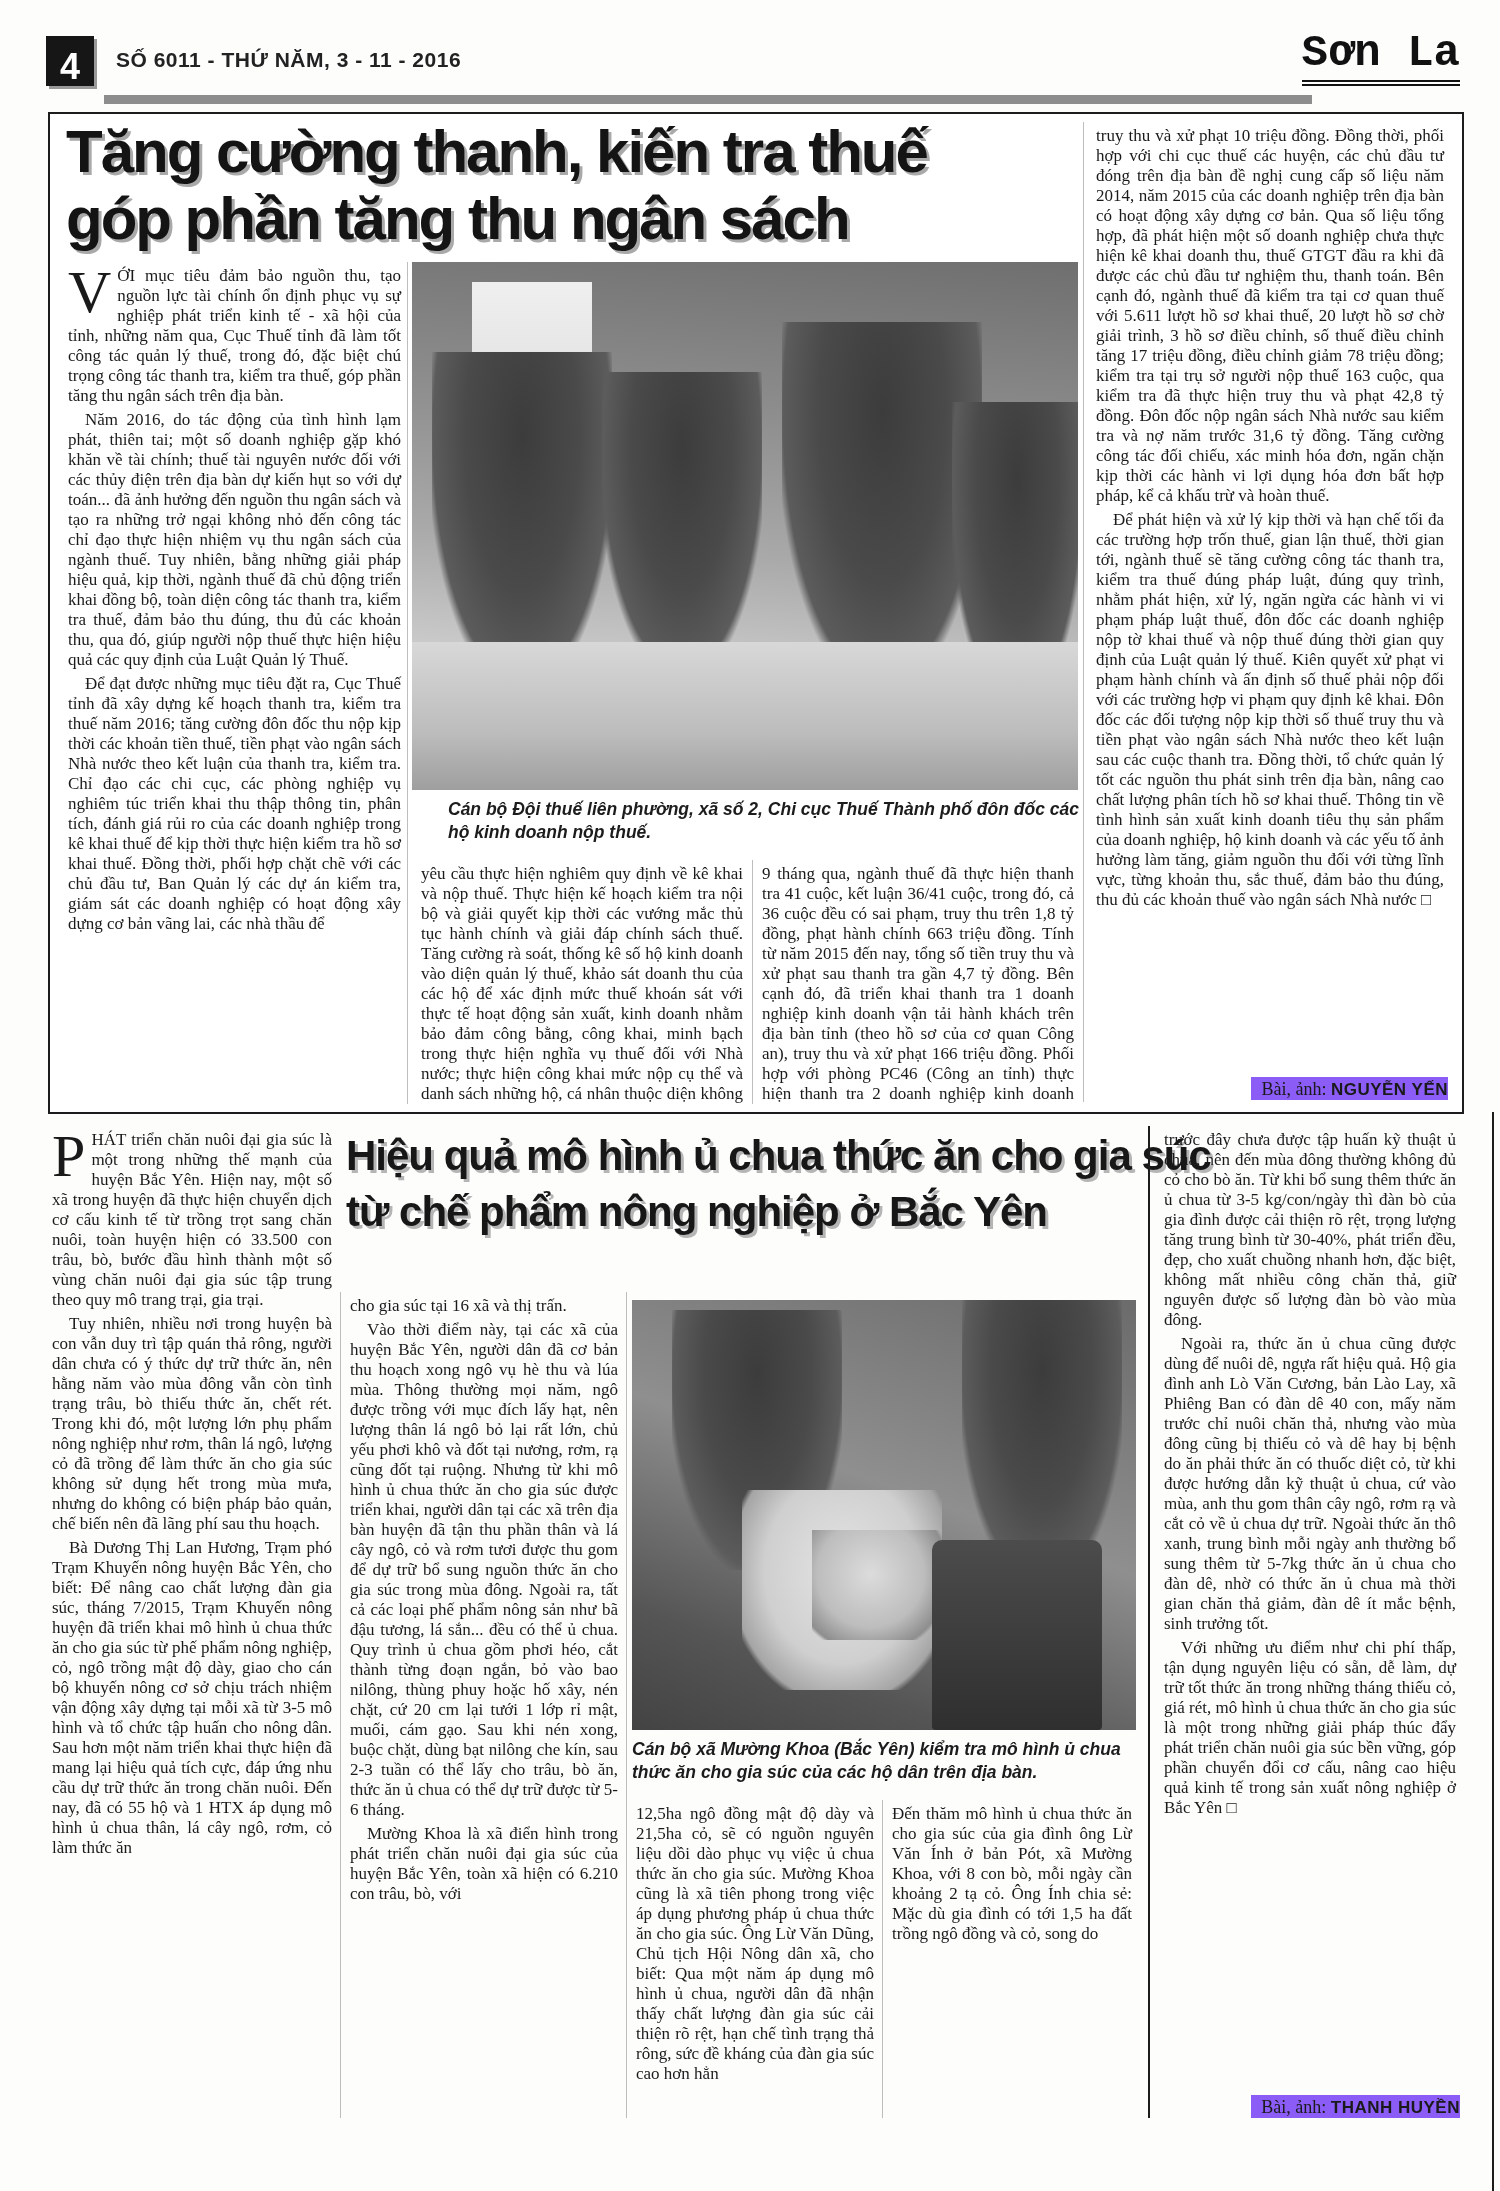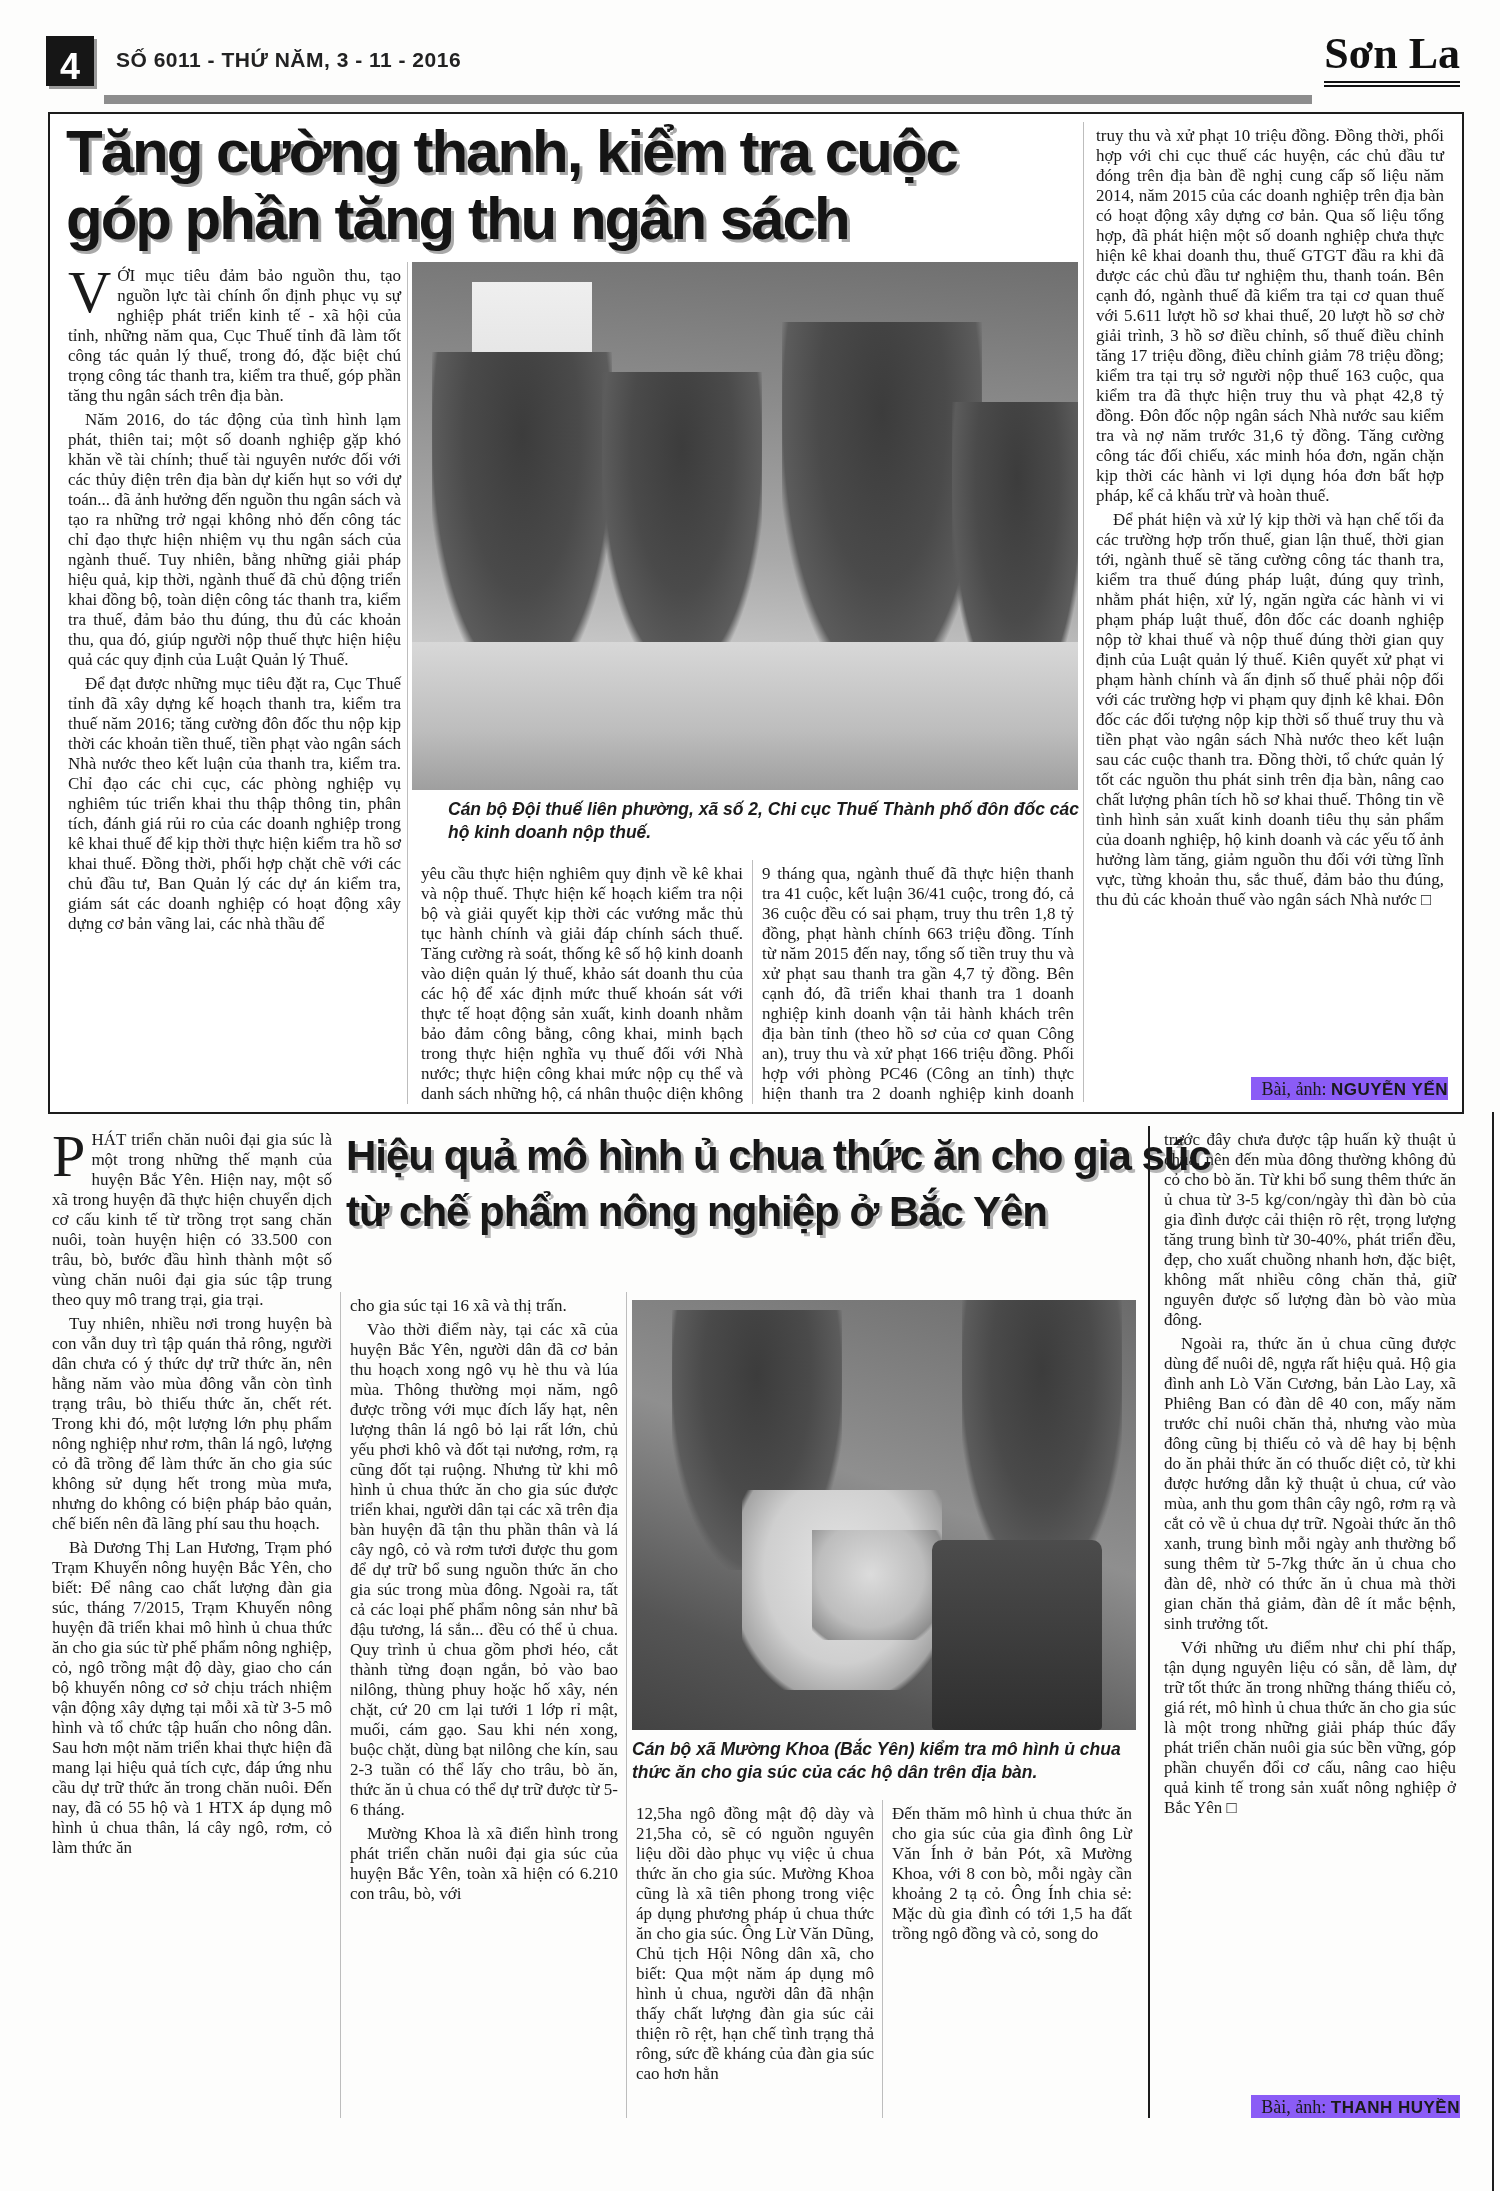--- a/index.html
+++ b/index.html
@@ -12,21 +12,21 @@
   .abs{position:absolute;}
   
   .pagenum-box{left:46px;top:36px;width:48px;height:50px;background:#161616;
     display:flex;align-items:flex-end;justify-content:center;
     box-shadow:3px 3px 0 #9a9a9a;}
   .pagenum-box span{color:#fff;font-family:"Liberation Sans","DejaVu Sans",sans-serif;
     font-weight:bold;font-size:36px;line-height:38px;}
   .issue{left:116px;top:48px;font-family:"Liberation Sans","DejaVu Sans",sans-serif;
     font-weight:bold;font-size:21px;letter-spacing:.5px;color:#222;}
   .gray-bar{left:104px;top:95px;width:1208px;height:9px;background:#8d8d8d;}
-  .masthead{right:40px;top:28px;font-family:Liberation Serif, serif;
+  .masthead{right:40px;top:28px;font-family:Liberation Mono, monospace;
     font-weight:bold;font-size:44px;color:#111;padding-bottom:2px;
     border-bottom:6px double #111;}
   
   .art1-box{left:48px;top:112px;width:1412px;height:998px;border:2px solid #1c1c1c;background:#fff;}
   .headline1{left:66px;top:118px;width:1010px;margin:0;
     font-family:"Liberation Sans","DejaVu Sans",sans-serif;
     font-weight:bold;color:#141414;font-size:60px;line-height:67px;
     letter-spacing:-2px;text-shadow:3px 3px 0 #a9a9a9;}
   .headline1 .hl-line{display:block;white-space:nowrap;}
   
@@ -83,21 +83,21 @@
   <div class="abs pagenum-box">
     <span>4</span>
   </div>
   <div class="abs issue">SỐ 6011 - THỨ NĂM, 3 - 11 - 2016</div>
   <div class="abs gray-bar"></div>
   <div class="abs masthead">Sơn La</div>
 
   <div class="abs art1-box"></div>
 
   <h1 class="abs headline1">
-    <span class="hl-line">Tăng cường thanh, kiểm tra cuộc</span>
+    <span class="hl-line">Tăng cường thanh, kiến tra thuế</span>
     <span class="hl-line">góp phần tăng thu ngân sách</span>
   </h1>
 
   <div class="abs col col1">
     <p class="para first">
       <span class="dropcap">V</span><span>ỚI mục tiêu đảm bảo nguồn thu, tạo nguồn lực tài chính ổn định phục vụ sự nghiệp phát triển kinh tế - xã hội của tỉnh, những năm qua, Cục Thuế tỉnh đã làm tốt công tác quản lý thuế, trong đó, đặc biệt chú trọng công tác thanh tra, kiểm tra thuế, góp phần tăng thu ngân sách trên địa bàn.</span>
     </p>
     <div>
         <p class="para">Năm 2016, do tác động của tình hình lạm phát, thiên tai; một số doanh nghiệp gặp khó khăn về tài chính; thuế tài nguyên nước đối với các thủy điện trên địa bàn dự kiến hụt so với dự toán... đã ảnh hưởng đến nguồn thu ngân sách và tạo ra những trở ngại không nhỏ đến công tác chỉ đạo thực hiện nhiệm vụ thu ngân sách của ngành thuế. Tuy nhiên, bằng những giải pháp hiệu quả, kịp thời, ngành thuế đã chủ động triển khai đồng bộ, toàn diện công tác thanh tra, kiểm tra thuế, đảm bảo thu đúng, thu đủ các khoản thu, qua đó, giúp người nộp thuế thực hiện hiệu quả các quy định của Luật Quản lý Thuế.</p>
         <p class="para">Để đạt được những mục tiêu đặt ra, Cục Thuế tỉnh đã xây dựng kế hoạch thanh tra, kiểm tra thuế năm 2016; tăng cường đôn đốc thu nộp kịp thời các khoản tiền thuế, tiền phạt vào ngân sách Nhà nước theo kết luận của thanh tra, kiểm tra. Chỉ đạo các chi cục, các phòng nghiệp vụ nghiêm túc triển khai thu thập thông tin, phân tích, đánh giá rủi ro của các doanh nghiệp trong kê khai thuế để kịp thời thực hiện kiểm tra hồ sơ khai thuế. Đồng thời, phối hợp chặt chẽ với các chủ đầu tư, Ban Quản lý các dự án kiểm tra, giám sát các doanh nghiệp có hoạt động xây dựng cơ bản vãng lai, các nhà thầu để</p>

